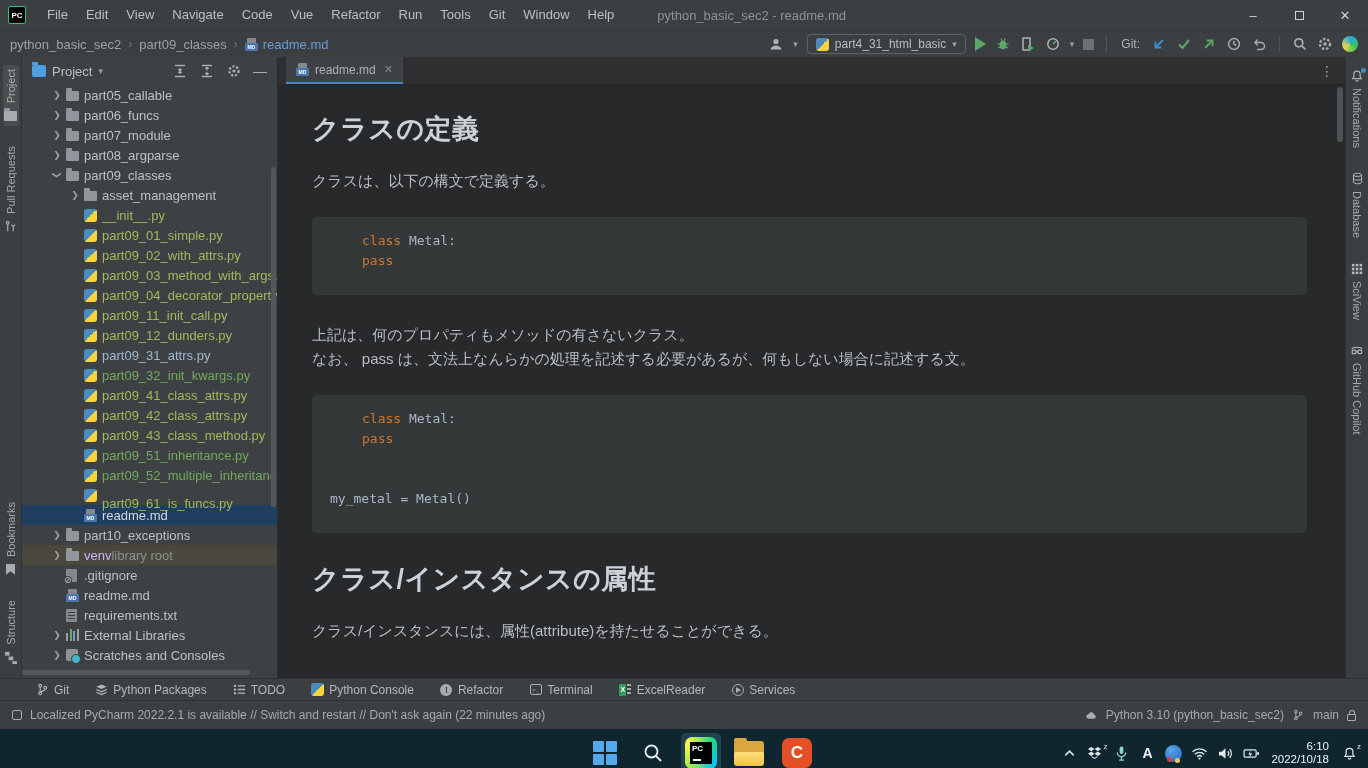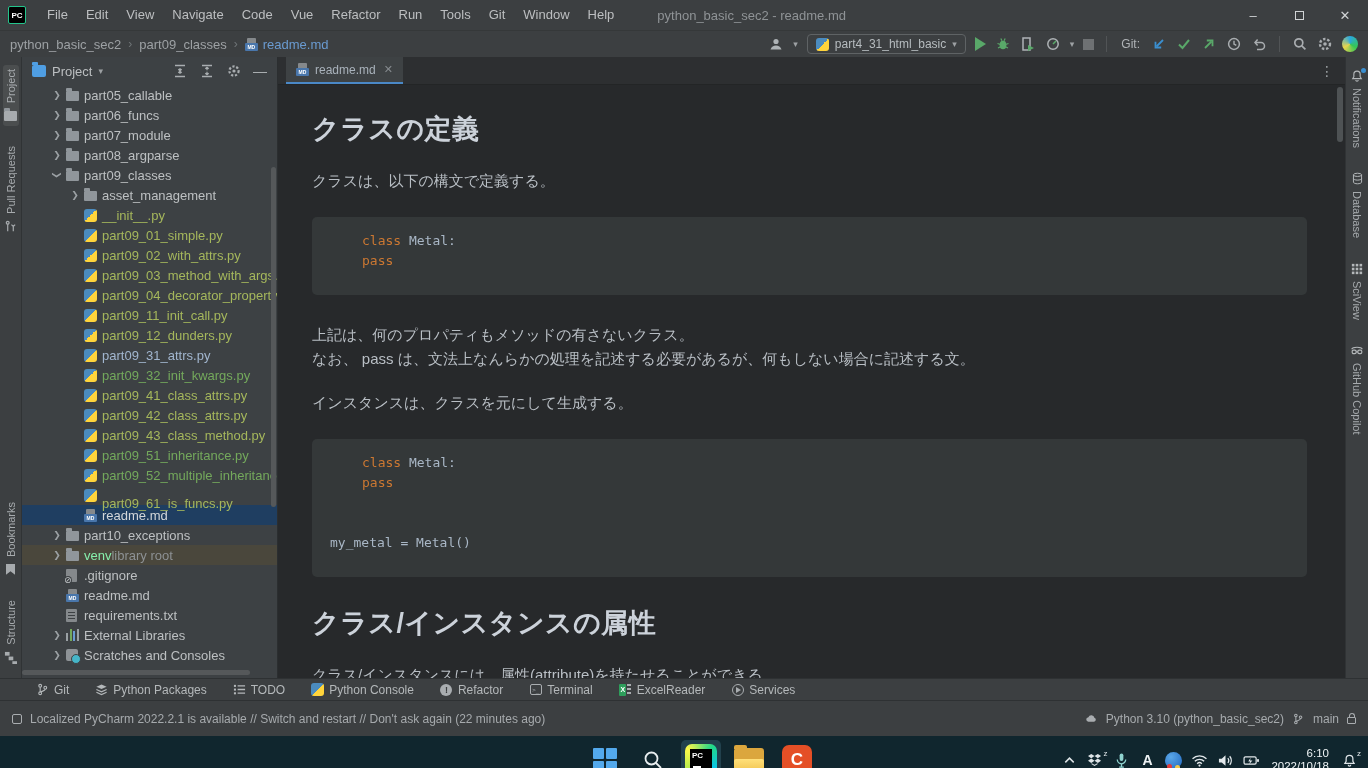--- a/index.html
+++ b/index.html
@@ -103,21 +103,21 @@
     display:flex; align-items:center; justify-content:center; }
   .terminal-ico { width:12px; height:11px; border:1.3px solid #a9adb0; border-radius:2px; color:#a9adb0; font-size:6px;
     font-family:"DejaVu Sans Mono",monospace; display:flex; align-items:center; justify-content:center; }
   .excel-ico { width:12px; height:12px; display:flex; }
   .excel-ico .x { width:8px; background:#2e9e5b; color:#fff; font-size:7px; font-weight:bold; display:flex; align-items:center; justify-content:center; border-radius:1px; }
   .excel-ico .sheet { width:4px; margin-left:1px; background:repeating-linear-gradient(#a9adb0 0 2px,transparent 2px 4px); }
   .services-ico { width:12px; height:12px; border:1.3px solid #a9adb0; border-radius:50%; display:flex; align-items:center; justify-content:center; }
   .services-ico i { width:0; height:0; border-left:5px solid #a9adb0; border-top:3px solid transparent; border-bottom:3px solid transparent; margin-left:1px; }
 
   
-  .statusbar { height:36px; background:#3c3f41; border-top:1px solid #2e3133; display:flex; align-items:center;
+  .statusbar { height:29px; background:#3c3f41; border-top:1px solid #2e3133; display:flex; align-items:center;
     padding:0 12px; font-size:12px; color:#a6aaad; gap:8px; }
   .event-ico { width:10px; height:10px; border:1.4px solid #a9adb0; border-radius:2px; }
   .sb-right { margin-left:auto; display:flex; align-items:center; gap:8px; }
   .lock-ico { width:9px; height:7px; border:1.3px solid #a9adb0; border-radius:1px; position:relative; margin-top:4px; }
   .lock-ico::before { content:""; position:absolute; top:-5px; left:1px; width:4px; height:4px;
     border:1.3px solid #a9adb0; border-bottom:none; border-radius:3px 3px 0 0; }
 
   
   .taskbar { height:48px; background:#10262e; position:relative; }
   .tb-center { position:absolute; left:50%; transform:translateX(-50%); top:0; height:100%; display:flex; align-items:center; gap:8px; margin-left:17px; }
@@ -506,21 +506,21 @@
             <span class="tree-ico">
               <span class="folder-ico"></span>
             </span>
             <span>part10_exceptions</span>
           </div>
           <div class="tree-row" style="padding-left: 26px; background: rgb(74, 71, 60);">
             <span class="chev-slot">❯</span>
             <span class="tree-ico">
               <span class="folder-ico"></span>
             </span>
-            <span style="color: #86efac;">venv</span>
+            <span style="color: #c4b5fd;">venv</span>
             <span class="suffix"> library root</span>
           </div>
           <div class="tree-row" style="padding-left: 26px;">
             <span class="chev-slot"></span>
             <span class="tree-ico">
               <span class="gitignore-ico"></span>
             </span>
             <span>.gitignore</span>
           </div>
           <div class="tree-row" style="padding-left: 26px;">
@@ -581,23 +581,20 @@
           <div class="md-p">
             <div>クラスは、以下の構文で定義する。</div>
           </div>
           <div class="md-code">
             <div><span class="kw">class</span><span> Metal:</span></div>
             <div><span>    </span><span class="kw">pass</span></div>
           </div>
           <div class="md-p">
             <div>上記は、何のプロパティもメソッドの有さないクラス。</div>
             <div>なお、 pass は、文法上なんらかの処理を記述する必要があるが、何もしない場合に記述する文。</div>
-          </div>
-          <div class="md-p">
-            <div>インスタンスは、クラスを元にして生成する。</div>
           </div>
           <div class="md-code">
             <div><span class="kw">class</span><span> Metal:</span></div>
             <div><span>    </span><span class="kw">pass</span></div>
             <div>&nbsp;</div>
             <div>&nbsp;</div>
             <div><span>my_metal = Metal()</span></div>
           </div>
           <div class="md-h1">クラス/インスタンスの属性</div>
           <div class="md-p">

